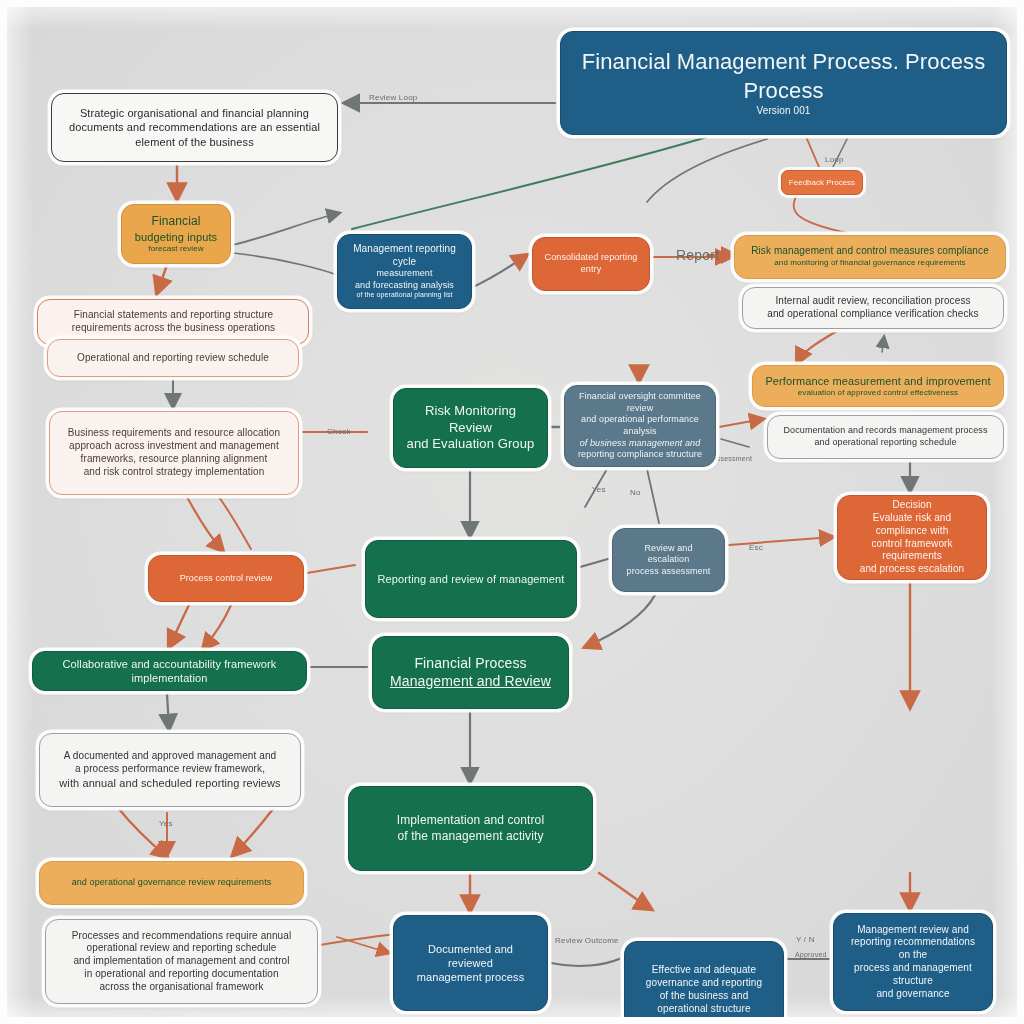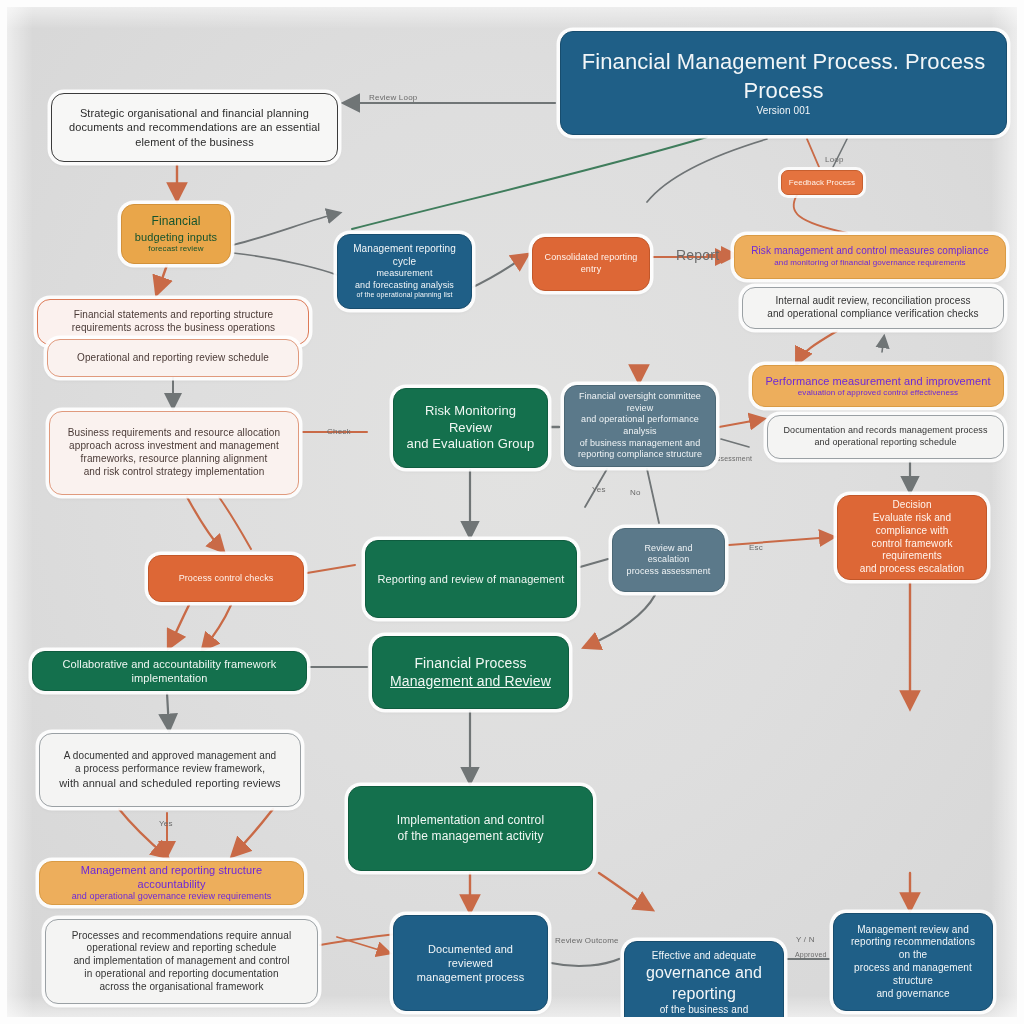--- a/index.html
+++ b/index.html
@@ -42,21 +42,21 @@
     z-index:5;
   }
   .node .ln{display:block;width:100%;}
 
   
   .n-blue   {background:#1f5f87;color:#f2f6f8;border:1px solid #184d6e;}
   .n-green  {background:#14704d;color:#f0f7f3;border:1px solid #0f5c3f;}
   .n-orange {background:#dd6736;color:#fff4ee;border:1px solid #c1572a;}
   .n-amber  {background:#eaa council;}
   .n-amber  {background:#e9a64a;color:#14532d;border:1px solid #d2913a;}
-  .n-amber2 {background:#edae5c;color:#6d28d9;border:1px solid #d99b45;}
+  .n-amber2 {background:#edae5c;color:#14532d;border:1px solid #d99b45;}
   .n-slate  {background:#5b798a;color:#f0f4f6;border:1px solid #4b6775;}
   .n-white  {background:#f7f7f6;color:#2a2a2a;border:1.6px solid #3b3b3b;}
   .n-wgray  {background:#f4f4f3;color:#333;border:1.4px solid #9aa0a4;}
   .n-wpink  {background:#fbf1ee;color:#4a3a36;border:1.6px solid #dd7a57;}
   .n-wpink2 {background:#faf2ef;color:#4a3a36;border:1.4px solid #e09a7d;}
 
   .pill{
     position:absolute;box-sizing:border-box;
     background:#e4733f;color:#fff1e8;
     border:1px solid #c75f2f;border-radius:7px;
@@ -234,73 +234,72 @@
         <span class="ln blur2" style="font-size: 9px;">Documentation and records management process</span>
         <span class="ln blur2" style="font-size: 9px;">and operational reporting schedule</span>
       </div>
       <div class="node n-green" style="left: 386px; top: 381px; width: 155px; height: 80px;">
         <span class="ln blur" style="font-size: 13px;">Risk Monitoring Review</span>
         <span class="ln blur" style="font-size: 13px;">and Evaluation Group</span>
       </div>
       <div class="node n-slate" style="left: 557px; top: 378px; width: 152px; height: 82px;">
         <span class="ln blur2" style="font-size: 9px;">Financial oversight committee review</span>
         <span class="ln blur2" style="font-size: 9px;">and operational performance analysis</span>
-        <span class="ln blur2" style="font-size: 9px;">of business management and</span>
+        <span class="ln blur2" style="font-size: 9px; font-style: italic;">of business management and</span>
         <span class="ln blur2" style="font-size: 9px;">reporting compliance structure</span>
       </div>
       <div class="node n-green" style="left: 358px; top: 533px; width: 212px; height: 78px;">
         <span class="ln blur" style="font-size: 11px;">Reporting and review of management</span>
       </div>
       <div class="node n-slate" style="left: 605px; top: 521px; width: 113px; height: 64px;">
         <span class="ln blur2" style="font-size: 9px;">Review and escalation</span>
         <span class="ln blur2" style="font-size: 9px;">process assessment</span>
       </div>
       <div class="node n-orange" style="left: 830px; top: 488px; width: 150px; height: 85px;">
         <span class="ln blur" style="font-size: 10px;">Decision</span>
         <span class="ln blur" style="font-size: 10px;">Evaluate risk and compliance with</span>
         <span class="ln blur" style="font-size: 10px;">control framework requirements</span>
         <span class="ln blur" style="font-size: 10px;">and process escalation</span>
       </div>
       <div class="node n-orange" style="left: 141px; top: 548px; width: 156px; height: 47px;">
-        <span class="ln blur2" style="font-size: 9px;">Process control checks</span>
+        <span class="ln blur2" style="font-size: 9px;">Process control review</span>
       </div>
       <div class="node n-green" style="left: 25px; top: 644px; width: 275px; height: 40px;">
         <span class="ln blur" style="font-size: 11px;">Collaborative and accountability framework implementation</span>
       </div>
       <div class="node n-green" style="left: 365px; top: 629px; width: 197px; height: 73px;">
         <span class="ln blur" style="font-size: 14px;">Financial Process</span>
         <span class="ln blur" style="font-size: 14px; text-decoration: underline;">Management and Review</span>
       </div>
       <div class="node n-wgray" style="left: 32px; top: 726px; width: 262px; height: 74px;">
         <span class="ln blur" style="font-size: 10px;">A documented and approved management and</span>
         <span class="ln blur" style="font-size: 10px;">a process performance review framework,</span>
         <span class="ln blur" style="font-size: 11px;">with annual and scheduled reporting reviews</span>
       </div>
       <div class="node n-amber2" style="left: 32px; top: 854px; width: 265px; height: 44px;">
-        <span class="ln blur" style="font-size: 11px;">Management and reporting structure accountability</span>
         <span class="ln blur2" style="font-size: 9px;">and operational governance review requirements</span>
       </div>
       <div class="node n-wgray" style="left: 38px; top: 912px; width: 273px; height: 85px;">
         <span class="ln blur" style="font-size: 10px;">Processes and recommendations require annual</span>
         <span class="ln blur" style="font-size: 10px;">operational review and reporting schedule</span>
         <span class="ln blur" style="font-size: 10px;">and implementation of management and control</span>
         <span class="ln blur" style="font-size: 10px;">in operational and reporting documentation</span>
         <span class="ln blur" style="font-size: 10px;">across the organisational framework</span>
       </div>
       <div class="node n-green" style="left: 341px; top: 779px; width: 245px; height: 85px;">
         <span class="ln blur" style="font-size: 12px;">Implementation and control</span>
         <span class="ln blur" style="font-size: 12px;">of the management activity</span>
       </div>
       <div class="node n-blue" style="left: 386px; top: 908px; width: 155px; height: 96px;">
         <span class="ln blur" style="font-size: 11px;">Documented and reviewed</span>
         <span class="ln blur" style="font-size: 11px;">management process</span>
       </div>
       <div class="node n-blue" style="left: 617px; top: 934px; width: 160px; height: 98px;">
         <span class="ln blur" style="font-size: 10px;">Effective and adequate</span>
-        <span class="ln blur" style="font-size: 16px;">governance and reporting</span>
+        <span class="ln blur" style="font-size: 10px;">governance and reporting</span>
         <span class="ln blur" style="font-size: 10px;">of the business and</span>
         <span class="ln blur" style="font-size: 10px;">operational structure</span>
       </div>
       <div class="node n-blue" style="left: 826px; top: 906px; width: 160px; height: 98px;">
         <span class="ln blur" style="font-size: 10px;">Management review and</span>
         <span class="ln blur" style="font-size: 10px;">reporting recommendations on the</span>
         <span class="ln blur" style="font-size: 10px;">process and management structure</span>
         <span class="ln blur" style="font-size: 10px;">and governance</span>
       </div>
     </div>

